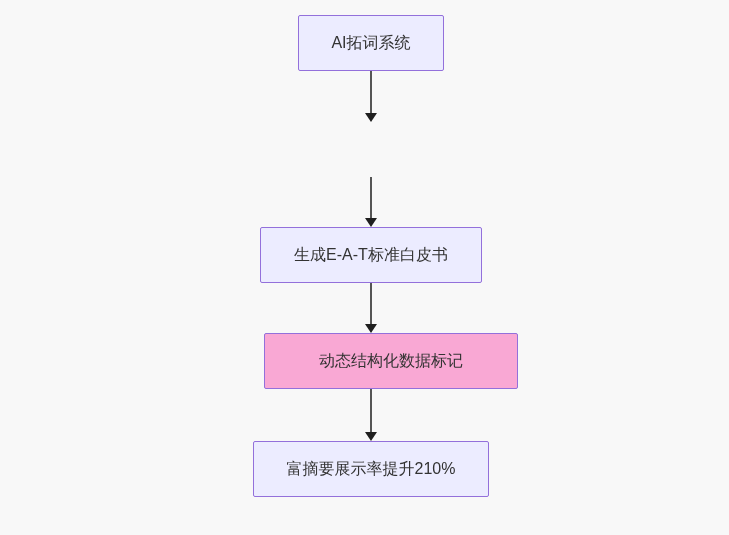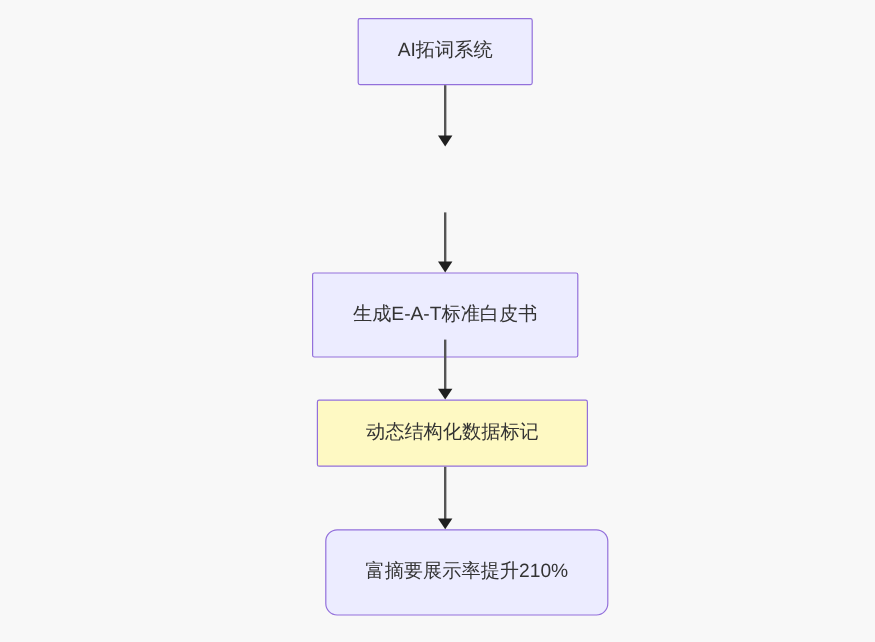--- a/index.html
+++ b/index.html
@@ -52,27 +52,27 @@
   }
 </style>
 </head>
 <body style="background: rgb(248, 248, 248);">
 
 <div id="canvas" style="background: rgb(248, 248, 248);">
 
 <div class="node" style="left: 298px; top: 15px; width: 146px; height: 56px; background: rgb(236, 236, 255); border-color: rgb(147, 112, 219);">
       <span class="node-label" style="color: rgb(51, 51, 51);">AI拓词系统</span>
     </div>
-    <div class="node" style="left: 260px; top: 227px; width: 222px; height: 71px; background: rgb(236, 236, 255); border-color: rgb(147, 112, 219);">
+    <div class="node" style="left: 260px; top: 227px; width: 222px; height: 56px; background: rgb(236, 236, 255); border-color: rgb(147, 112, 219);">
       <span class="node-label" style="color: rgb(51, 51, 51);">生成E-A-T标准白皮书</span>
     </div>
-    <div class="node" style="left: 264px; top: 333px; width: 226px; height: 56px; background: #fef9c3; border-color: rgb(147, 112, 219);">
+    <div class="node" style="left: 264px; top: 333px; width: 254px; height: 56px; background: #f9a8d4; border-color: rgb(147, 112, 219);">
       <span class="node-label" style="color: rgb(51, 51, 51);">动态结构化数据标记</span>
     </div>
-    <div class="node" style="left: 271px; top: 441px; width: 236px; height: 72px; background: rgb(236, 236, 255); border-color: rgb(147, 112, 219); border-radius: 10px;">
+    <div class="node" style="left: 253px; top: 441px; width: 236px; height: 56px; background: rgb(236, 236, 255); border-color: rgb(147, 112, 219);">
       <span class="node-label" style="color: rgb(51, 51, 51);">富摘要展示率提升210%</span>
     </div>
     <div class="edge" style="left: 364px; top: 71px; height: 51px;">
       <div class="edge-line" style="background: rgb(85, 85, 85);"></div>
       <div class="edge-head" style="border-top-color: rgb(31, 31, 31);"></div>
     </div>
     <div class="edge" style="left: 364px; top: 177px; height: 50px;">
       <div class="edge-line" style="background: rgb(85, 85, 85);"></div>
       <div class="edge-head" style="border-top-color: rgb(31, 31, 31);"></div>
     </div>

